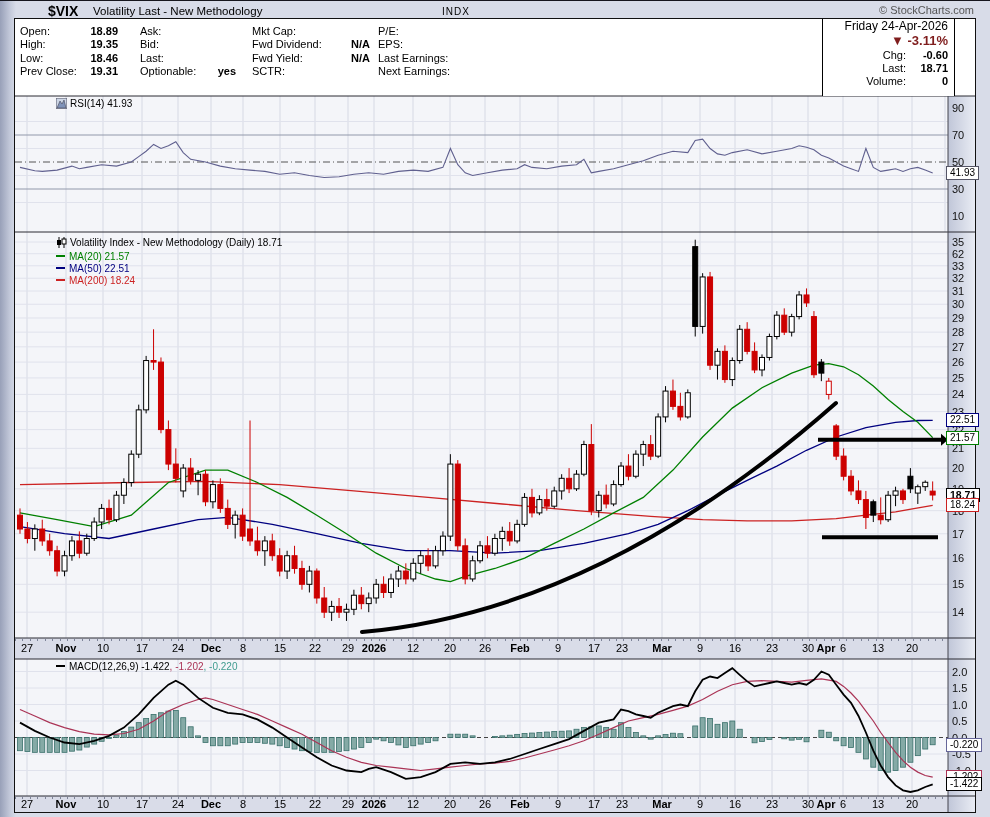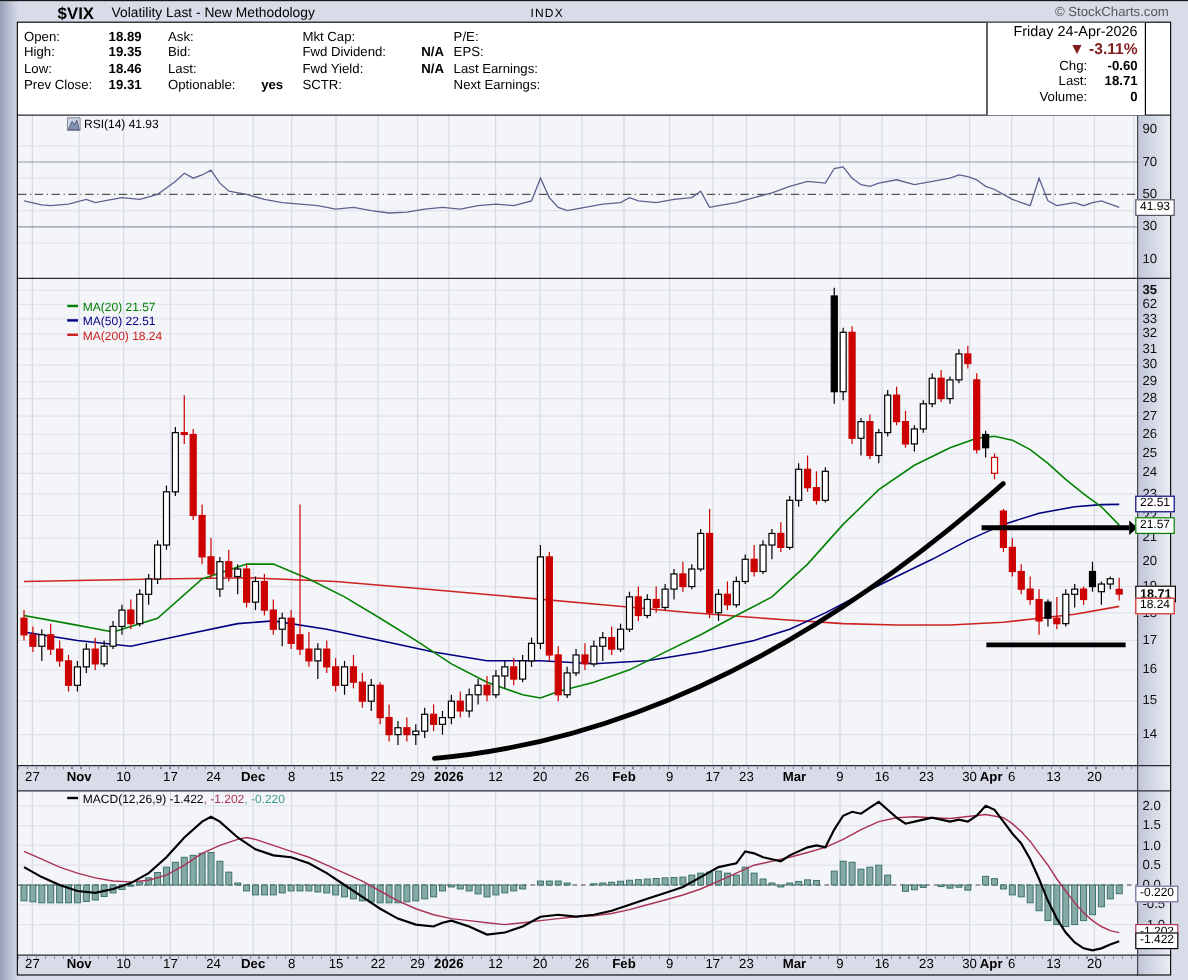--- a/index.html
+++ b/index.html
@@ -632,35 +632,43 @@
       </div>
   </div>
 
   <div class="abs mono" style="left:19px;top:97px;">
     <svg width="11" height="11" style="vertical-align:-2px;margin-right:3px;">
       <rect x="0" y="0" width="11" height="11" fill="#cdd6e6" stroke="#556" stroke-width="1"></rect>
       <polygon points="1,10 4,3 6,6 8,2 10,10" fill="#7f92b8" stroke="#445" stroke-width="0.6"></polygon>
     </svg><span>RSI(14) 41.93</span>
   </div>
 
+  <div class="abs mono" style="left:19px;top:236px;">
+    <svg width="11" height="11" style="vertical-align:-2px;margin-right:3px;">
+      <line x1="3" y1="0" x2="3" y2="11" stroke="#000"></line>
+        <rect x="1" y="3" width="4" height="5" fill="#000"></rect>
+      <line x1="8" y1="0" x2="8" y2="11" stroke="#000"></line>
+        <rect x="6" y="2" width="4" height="5" fill="#fff" stroke="#000"></rect>
+    </svg><span>Volatility Index - New Methodology (Daily) 18.71</span>
+  </div>
   <div class="abs mono" style="left:19px;top:250px;color:#008000;"><span class="dash" style="background:#008000;"></span><span>MA(20) 21.57</span></div>
   <div class="abs mono" style="left:19px;top:262px;color:#000080;"><span class="dash" style="background:#000080;"></span><span>MA(50) 22.51</span></div>
   <div class="abs mono" style="left:19px;top:274px;color:#cc2222;"><span class="dash" style="background:#cc2222;"></span><span>MA(200) 18.24</span></div>
 
   <div class="abs mono" style="left:19px;top:660px;">
     <span class="dash" style="background:#000;"></span><span>MACD(12,26,9) -1.422</span><span style="color:#aa3355;">, -1.202</span><span style="color:#3f9b8f;">, -0.220</span>
   </div>
 
   <div id="gen-labels">
       <div class="abs yaxis-label" style="left:952px;top:101px;">90</div>
       <div class="abs yaxis-label" style="left:952px;top:128px;">70</div>
       <div class="abs yaxis-label" style="left:952px;top:155px;">50</div>
       <div class="abs yaxis-label" style="left:952px;top:182px;">30</div>
       <div class="abs yaxis-label" style="left:952px;top:209px;">10</div>
-      <div class="abs yaxis-label" style="left:952px;top:235px;font-weight:bold;">35</div>
+      <div class="abs yaxis-label" style="left:952px;top:235px;">35</div>
       <div class="abs yaxis-label" style="left:952px;top:246.7109648967938px;">62</div>
       <div class="abs yaxis-label" style="left:952px;top:258.77156200926504px;">33</div>
       <div class="abs yaxis-label" style="left:952px;top:271.20331211063353px;">32</div>
       <div class="abs yaxis-label" style="left:952px;top:284.029786229724px;">31</div>
       <div class="abs yaxis-label" style="left:952px;top:297.2768746502122px;">30</div>
       <div class="abs yaxis-label" style="left:952px;top:310.9731015271875px;">29</div>
       <div class="abs yaxis-label" style="left:952px;top:325.1499947309407px;">28</div>
       <div class="abs yaxis-label" style="left:952px;top:339.8425229759741px;">27</div>
       <div class="abs yaxis-label" style="left:952px;top:355.0896154810443px;">26</div>
       <div class="abs yaxis-label" style="left:952px;top:370.93478359497004px;">25</div>

